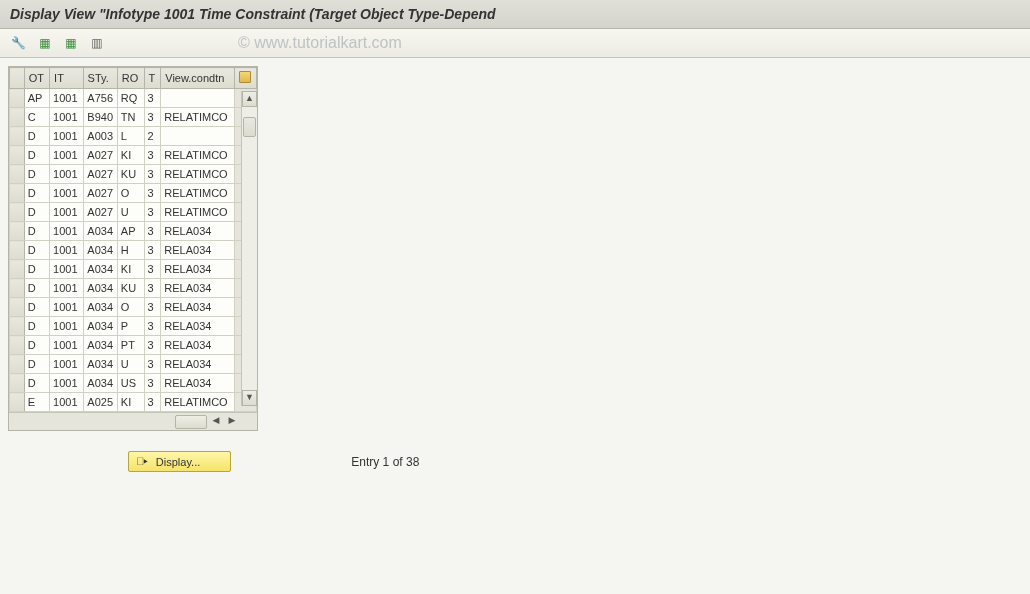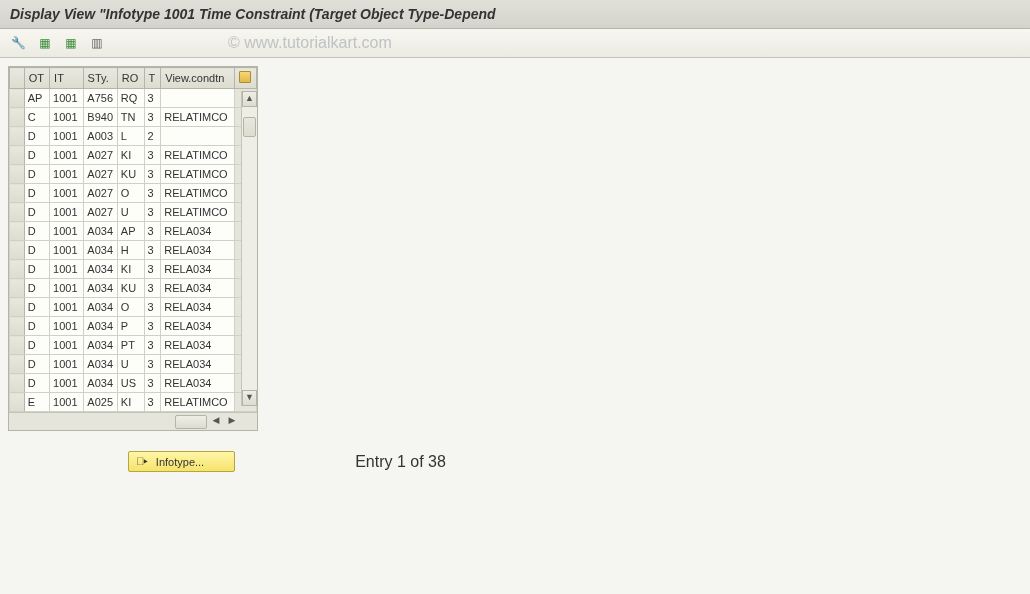--- a/index.html
+++ b/index.html
@@ -168,27 +168,27 @@
       cursor: pointer;
       display: flex;
       align-items: center;
       gap: 8px;
     }
     .pos-icon {
       display: inline-flex;
       font-size: 11px;
     }
     .entry-info {
-      font-size: 16px;
+      font-size: 12px;
       color: #333;
     }
     .watermark {
       position: absolute;
       top: 34px;
-      left: 228px;
+      left: 238px;
       font-size: 16px;
       color: rgba(140, 150, 160, 0.5);
       pointer-events: none;
       font-family: Arial, sans-serif;
     }
     .config-icon {
       display: inline-block;
       width: 12px;
       height: 12px;
       background: linear-gradient(#f5d777, #e0b84d);
@@ -418,17 +418,17 @@
     <div class="hscrollbar">
       <div class="hscroll-track"></div>
       <div class="hscroll-btn">◀</div>
       <div class="hscroll-btn">▶</div>
     </div>
   </div>
 
   <div class="footer-bar">
     <button class="position-btn">
       <span class="pos-icon">⎕▸</span>
-      <span>Infotype...</span>
+      <span>Display...</span>
     </button>
     <span class="entry-info">Entry 1 of 38</span>
   </div>
 </div>
 
 </body></html>

